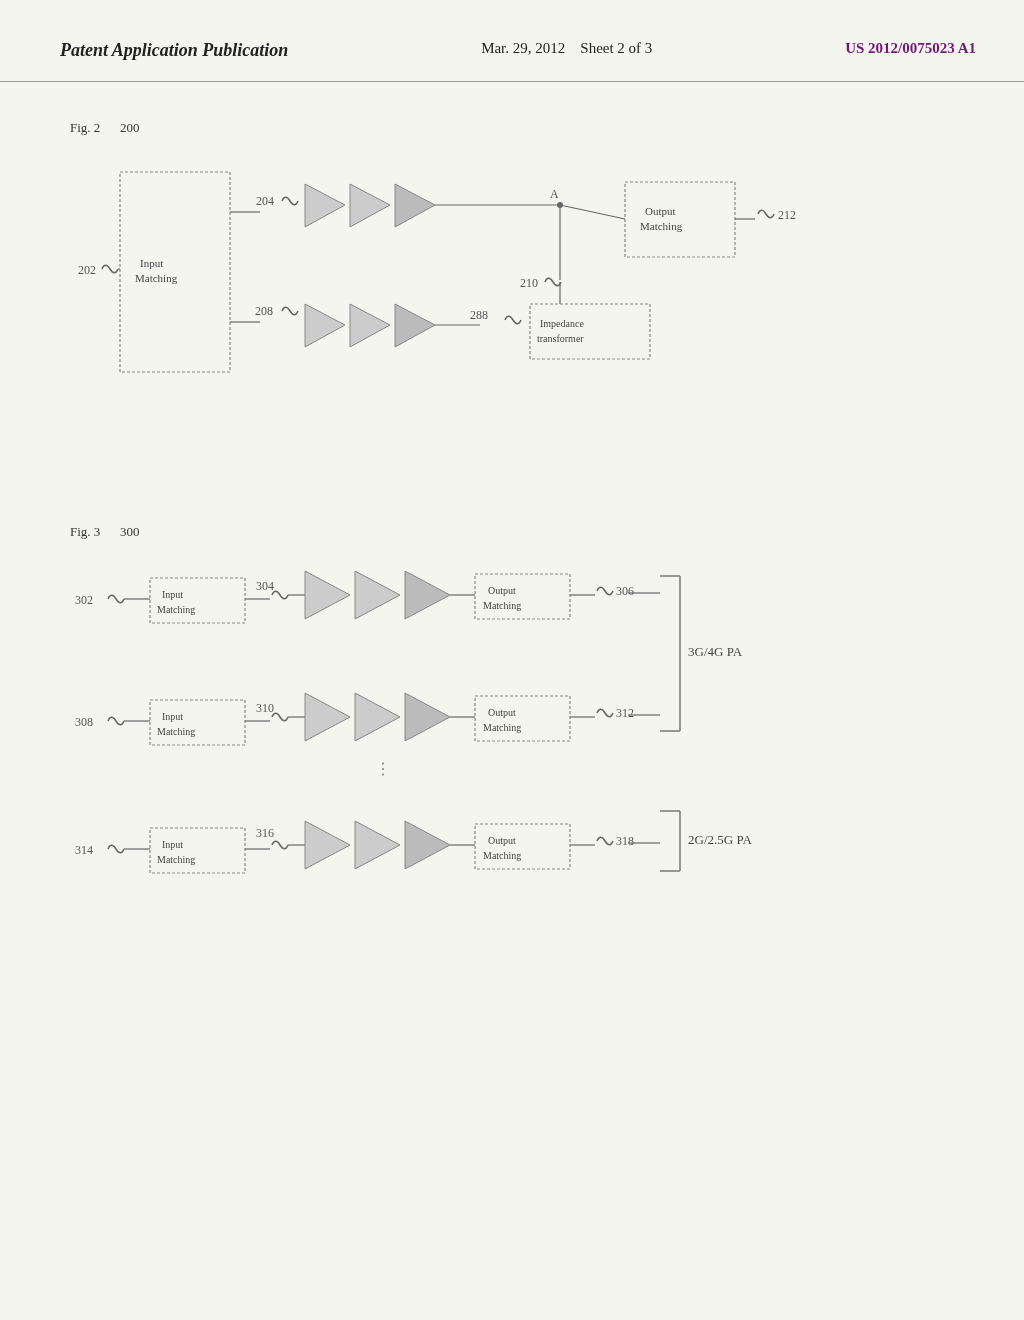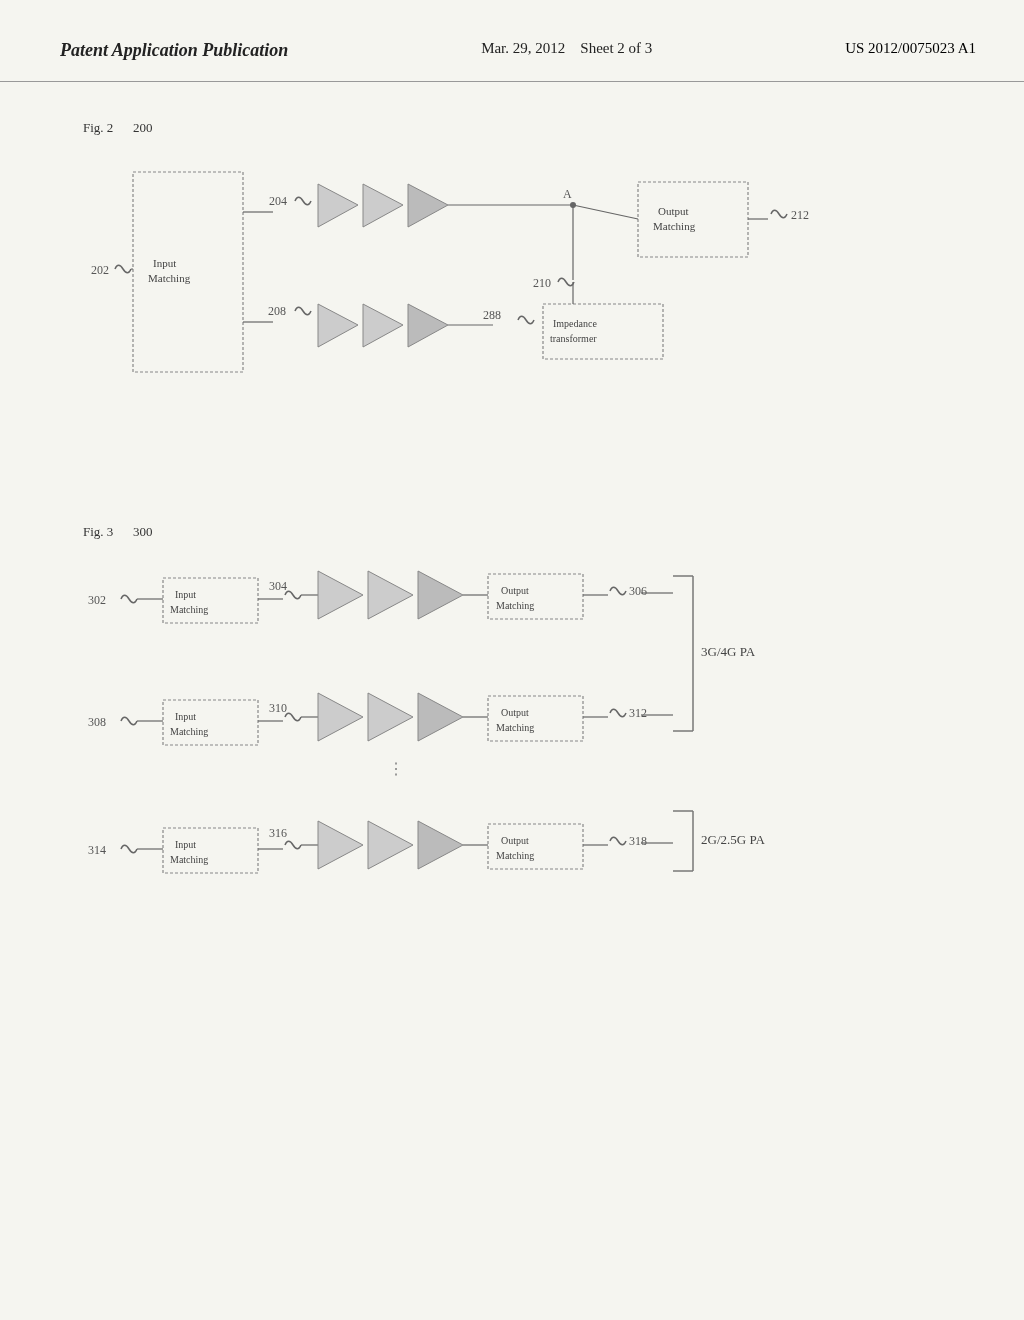--- a/index.html
+++ b/index.html
@@ -25,28 +25,28 @@
       font-weight: bold;
       font-style: italic;
       color: #222;
     }
     .header-center {
       font-size: 15px;
       color: #222;
     }
     .header-right {
       font-size: 15px;
-      color: #000000;
+      color: #701a75;
+      font-weight: bold;
     }
 
     
     .content {
       padding: 20px 60px;
       position: relative;
-      margin-left: 13px;
     }
 
     
     .figure-section {
       margin-bottom: 40px;
       position: relative;
     }
 
     
     svg text {

